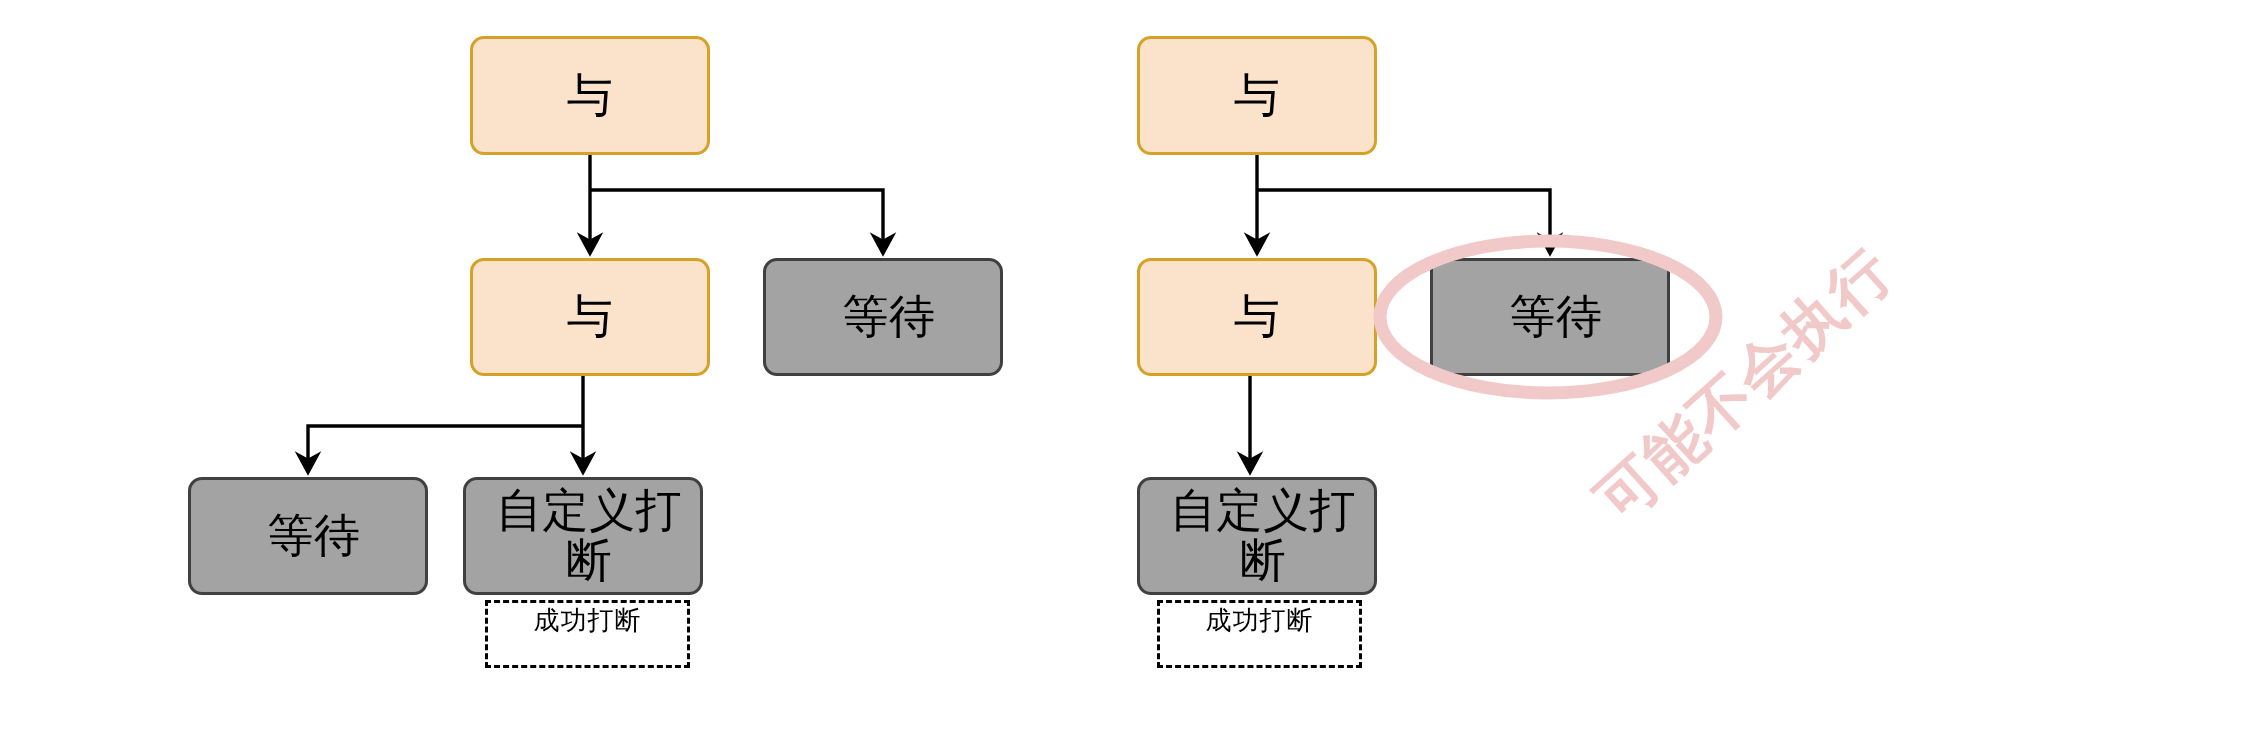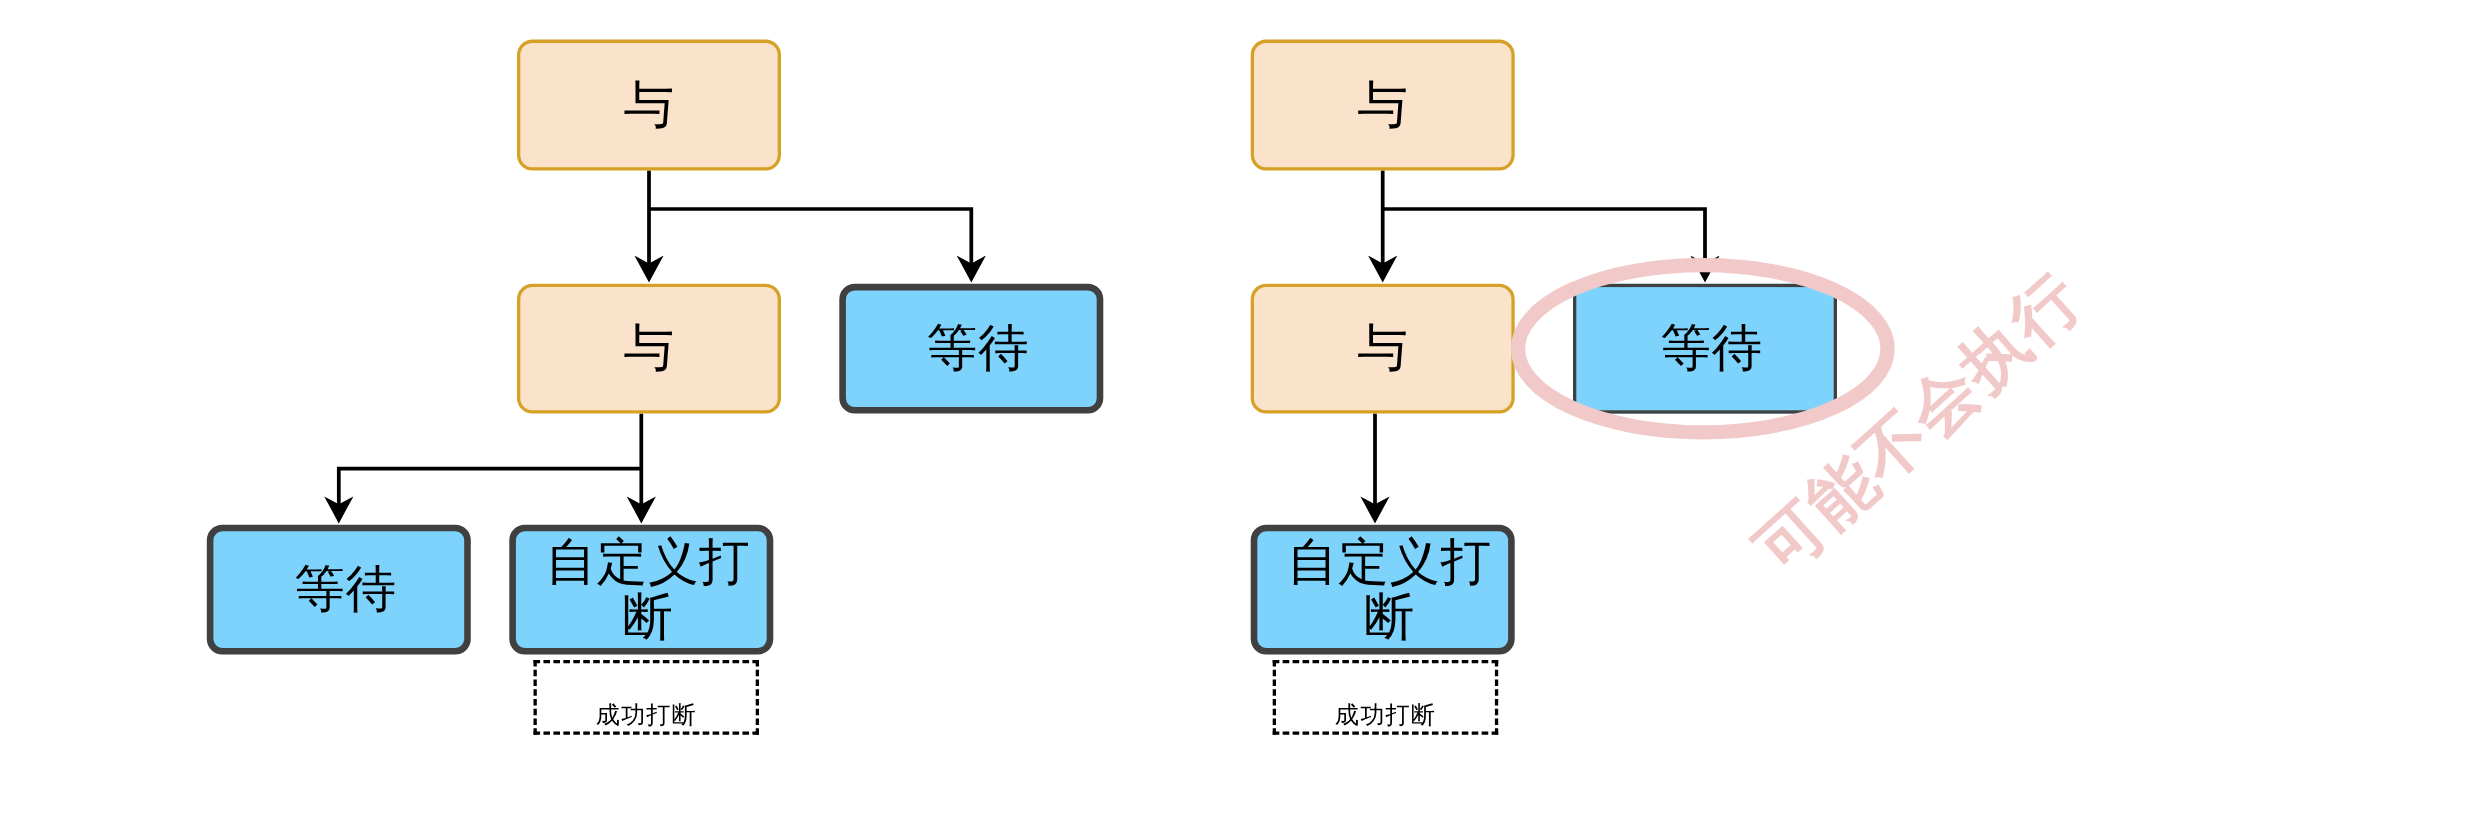--- a/index.html
+++ b/index.html
@@ -45,44 +45,44 @@
     line-height: 1.08;
     letter-spacing: 0.5px;
   }
   .node-and {
     background: #fae2cb;
     border: 3px solid #d6a127;
     border-radius: 14px;
     font-size: 46px;
   }
   .node-leaf {
-    background: #7dd3fc;
-    border: 6px solid #404040;
+    background: #a3a3a3;
+    border: 3px solid #404040;
     border-radius: 14px;
     font-size: 46px;
     padding-left: 12px;
   }
   .node-leaf.square {
     border-radius: 0;
     border-width: 3px;
   }
   .node-label {
     display: block;
     white-space: pre-line;
     padding: 0 6px;
   }
   .annot-box {
     position: absolute;
     box-sizing: border-box;
     border: 3px dashed #000000;
     background: transparent;
     display: flex;
-    align-items: flex-end;
+    align-items: flex-start;
     justify-content: center;
-    font-size: 22px;
+    font-size: 26px;
     color: #000000;
     letter-spacing: 1px;
   }
   .watermark {
     position: absolute;
     color: #f2c9c9;
     font-size: 60px;
     font-weight: 700;
     white-space: nowrap;
     letter-spacing: 2px;

